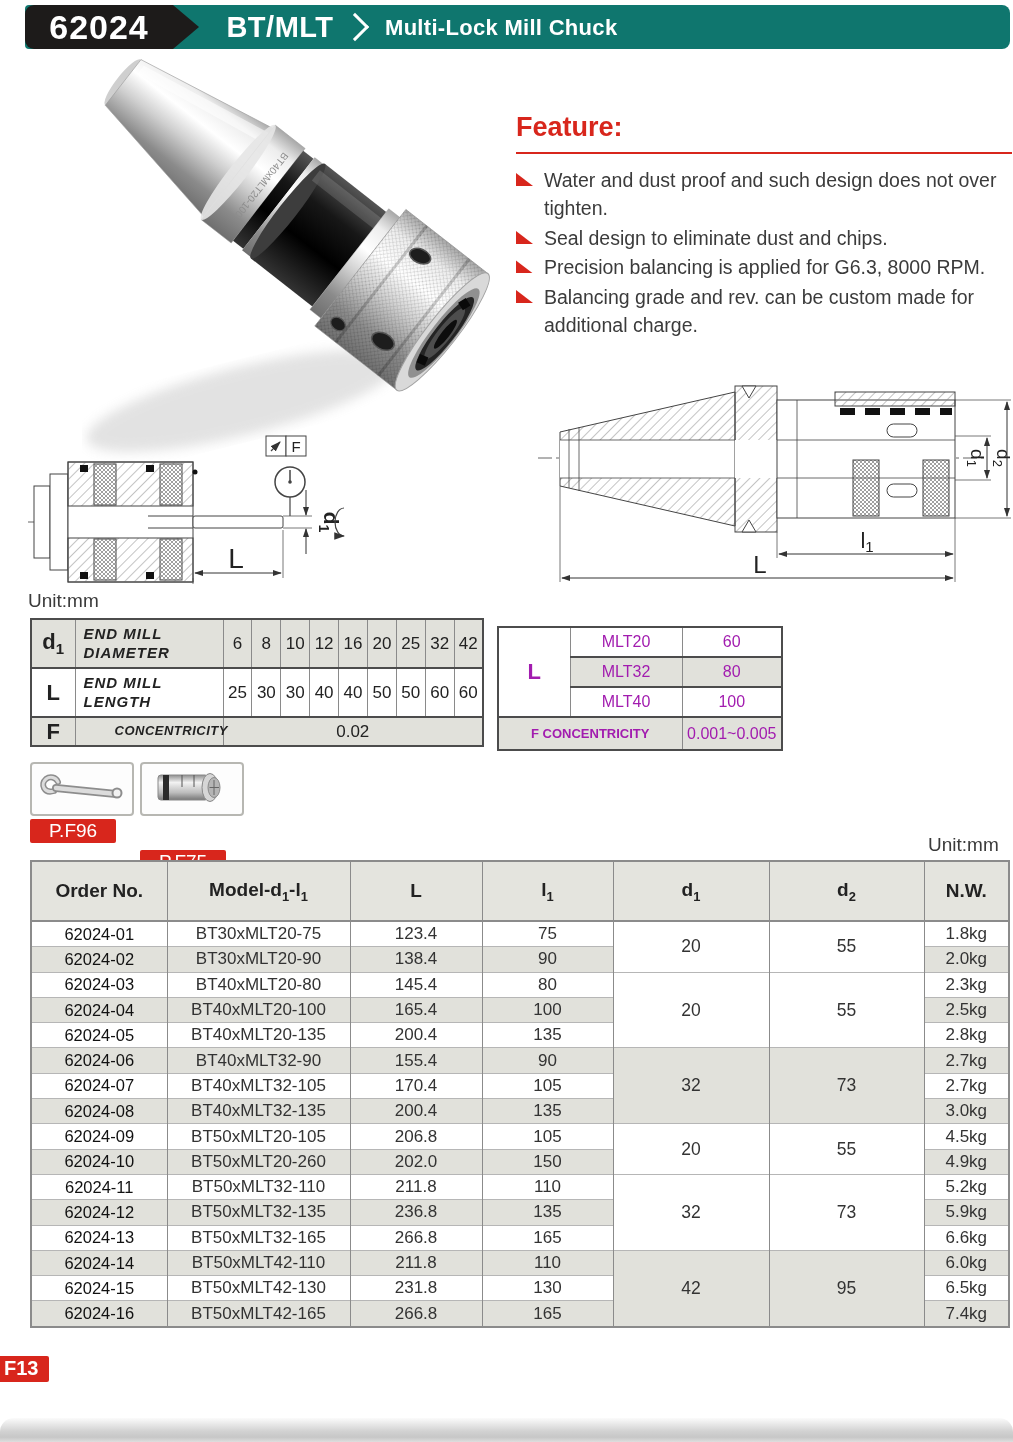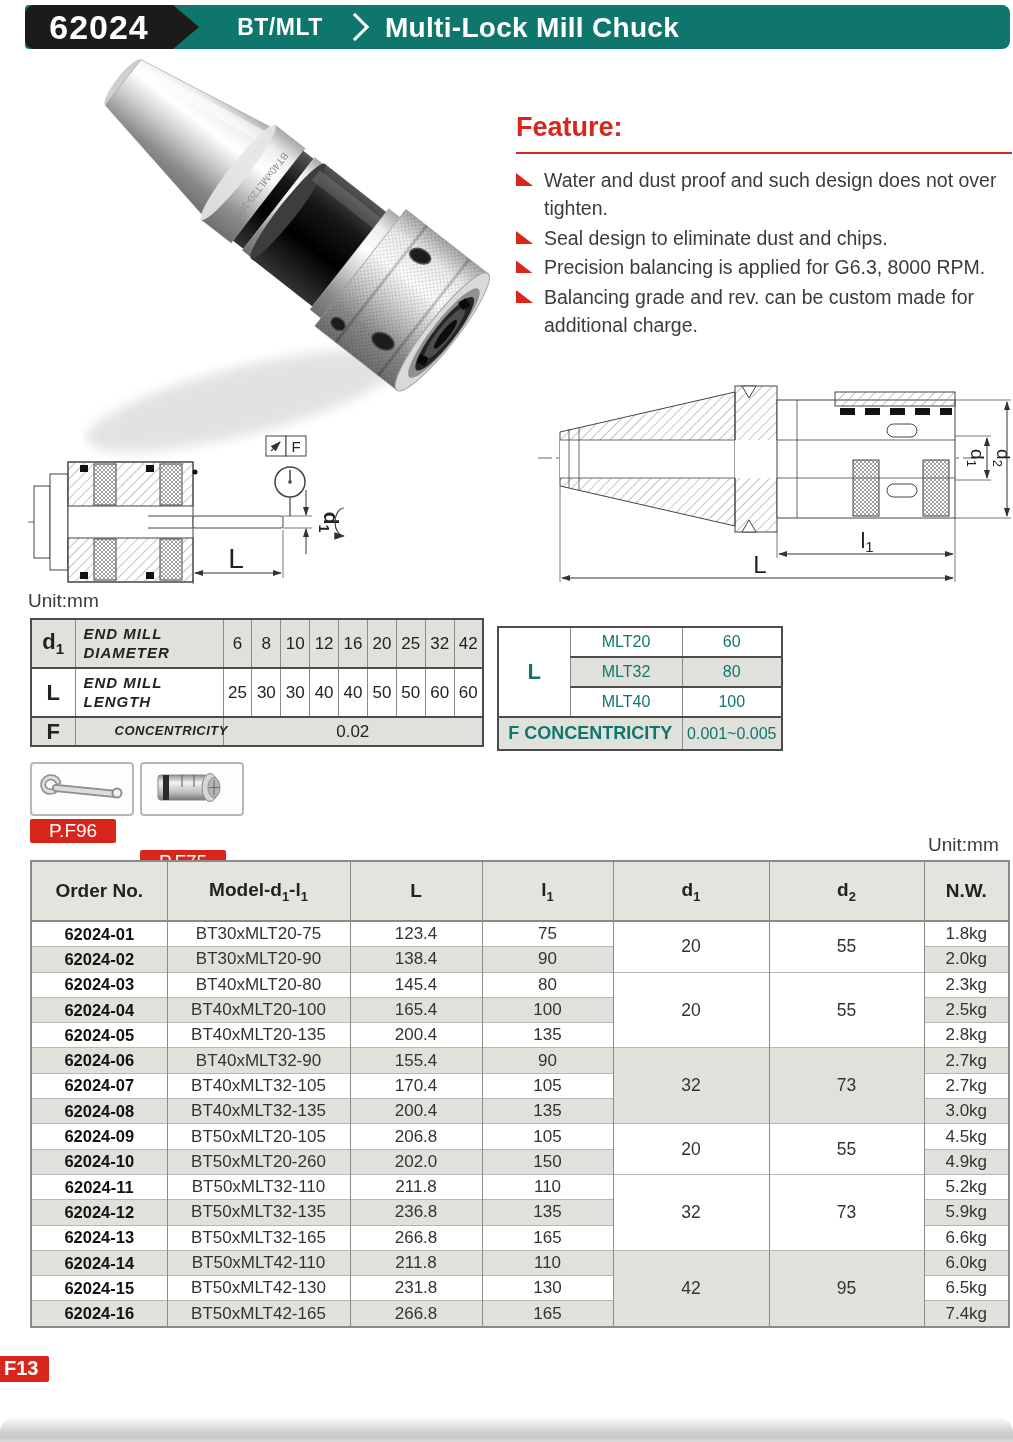--- a/index.html
+++ b/index.html
@@ -4,23 +4,23 @@
 <style>
   html,body{margin:0;padding:0;background:#fff;}
   body{font-family:"Liberation Sans","DejaVu Sans",sans-serif;color:#333;}
   #page{position:relative;width:1013px;height:1442px;background:#ffffff;overflow:hidden;}
 
   
   .banner{position:absolute;left:25px;top:5px;width:985px;height:44px;background:#0f766e;border-radius:4px 8px 8px 4px;}
   .code-block{position:absolute;left:0;top:0;width:148px;height:44px;background:#1d1b1a;border-radius:9px 0 0 9px;}
   .code-block::after{content:"";position:absolute;left:148px;top:0;border-top:22px solid transparent;border-bottom:22px solid transparent;border-left:26px solid #1d1b1a;}
   .code-text{position:absolute;left:0;top:0;width:148px;height:44px;line-height:44px;text-align:center;color:#fff;font-size:34px;font-weight:bold;letter-spacing:1px;}
-  .bt-label{position:absolute;left:196px;top:0;width:118px;height:44px;line-height:44px;text-align:center;color:#fff;font-size:23px;font-weight:bold;letter-spacing:.5px;}
+  .bt-label{position:absolute;left:196px;top:0;width:118px;height:44px;line-height:44px;text-align:center;color:#fff;font-size:29px;font-weight:bold;letter-spacing:.5px;}
   .chev{position:absolute;left:320px;top:12px;width:17px;height:17px;border-top:3.5px solid #fff;border-right:3.5px solid #fff;transform:rotate(45deg);}
-  .banner-title{position:absolute;left:360px;top:0;height:44px;line-height:45px;color:#fff;font-size:28px;font-weight:bold;letter-spacing:.3px;}
+  .banner-title{position:absolute;left:360px;top:0;height:44px;line-height:45px;color:#fff;font-size:22px;font-weight:bold;letter-spacing:.3px;}
 
   
   .feature{position:absolute;left:516px;top:112px;width:496px;}
   .feature h2{margin:0;color:#d8261c;font-size:27px;font-weight:bold;border-bottom:2px solid #d8261c;padding-bottom:9px;}
   .feature ul{list-style:none;margin:12px 0 0 0;padding:0;}
   .feature li{position:relative;padding-left:28px;font-size:19.5px;line-height:1.46;color:#3b3b3b;margin-bottom:1px;}
   .tri{position:absolute;left:0;top:7px;width:17px;height:13px;background:#d8261c;clip-path:polygon(0 0,100% 100%,0 100%);}
 
   
   .unit{position:absolute;font-size:19px;color:#3b3b3b;}
@@ -33,33 +33,33 @@
   .spec td{border-left:1px solid #8a8a8a;border-right:1px solid #8a8a8a;border-top:2px solid #4c4c4c;border-bottom:2px solid #4c4c4c;text-align:center;vertical-align:middle;padding:0 2px;}
   .spec .shade{background:#e1e1db;}
   .spec-left{left:30px;top:618px;width:452px;}
   .spec-left td.sym{font-size:22px;font-weight:bold;color:#222;}
   .spec-left td.lbl{font-size:15px;font-weight:bold;letter-spacing:1px;text-align:left;padding-left:8px;line-height:1.25;color:#222;font-style:italic;}
   .spec-left td.lbl.small{font-size:13px;letter-spacing:.5px;padding-left:39px;}
   .spec-left td.val{font-size:17px;color:#222;}
   .spec-left tr{height:49px;}
   .spec-left tr.short{height:29px;}
   .spec-right{left:497px;top:626px;width:284px;}
-  .spec-right td{font-size:16px;color:#0f766e;height:28px;}
+  .spec-right td{font-size:16px;color:#a21caf;height:28px;}
   .spec-right td.sym{font-size:22px;font-weight:bold;}
-  .spec-right td.flabel{font-size:18px;font-weight:bold;height:31px;}
+  .spec-right td.flabel{font-size:13px;font-weight:bold;height:31px;}
 
   
   .acc-box{position:absolute;width:100px;height:50px;border:2px solid #b7b7b2;border-radius:4px;background:#fdfdfd;}
   .badge{position:absolute;width:86px;height:24px;background:#d8261c;color:#fff;font-size:19px;font-weight:normal;text-align:center;line-height:24px;border-radius:2px;}
 
   
   .main-table{position:absolute;left:30px;top:860px;width:978px;table-layout:fixed;border:2px solid #8b8b8b;}
   .main-table th{background:#e4e4de;font-size:19px;font-weight:bold;color:#222;height:56px;border-left:1px solid #8b8b8b;border-bottom:2px solid #8b8b8b;text-align:center;}
   .main-table td{border-left:1px solid #8b8b8b;border-top:1px solid #b6b6b6;text-align:center;font-size:17px;color:#333;height:24.3px;padding:0;}
-  .main-table td.order{font-weight:bold;color:#111;font-size:16.5px;}
+  .main-table td.order{font-weight:normal;color:#111;font-size:16.5px;}
   .main-table tr.s td{background:#e1e1db;}
   .main-table td.merged{background:#fff;font-size:17.5px;}
   sub{font-size:68%;}
 
   
   .page-badge{position:absolute;left:-12px;top:1356px;padding:1px 11px 2px 16px;background:#d8261c;color:#fff;font-size:20px;font-weight:bold;border-radius:2px;}
   .footer-bar{position:absolute;left:0;top:1418px;width:1013px;height:24px;background:linear-gradient(180deg,#fbfbfb 0%,#d2d2d2 55%,#c7c7c7 80%,#dedede 100%);border-radius:14px 14px 0 0;}
 
   
   .dwg text{font-family:"Liberation Sans",sans-serif;fill:#222;}

